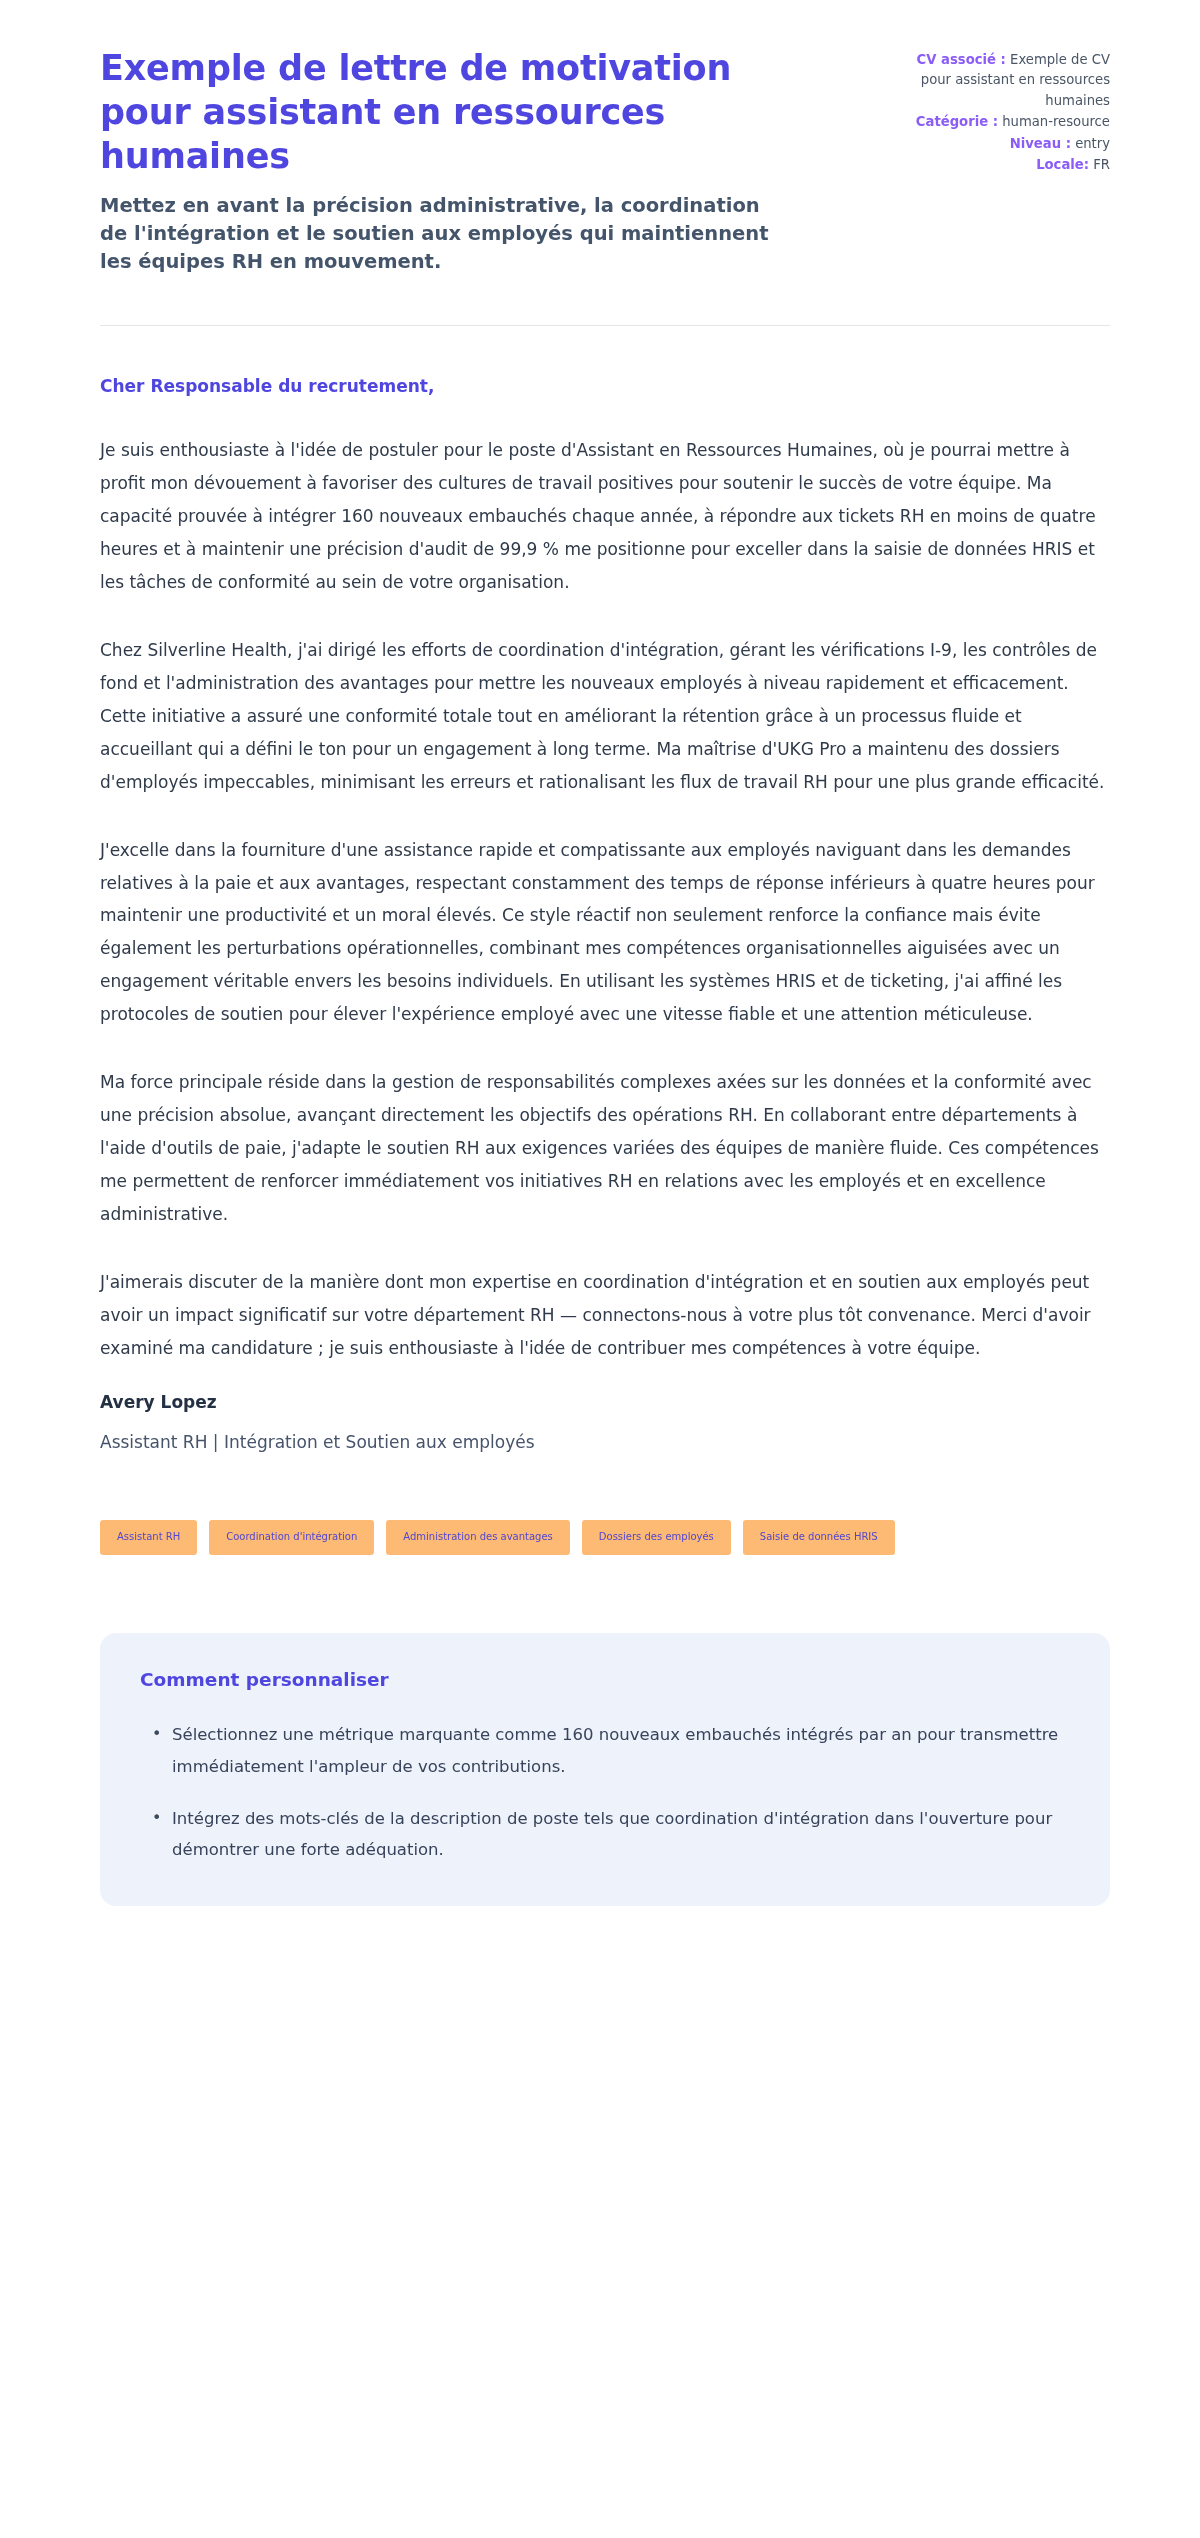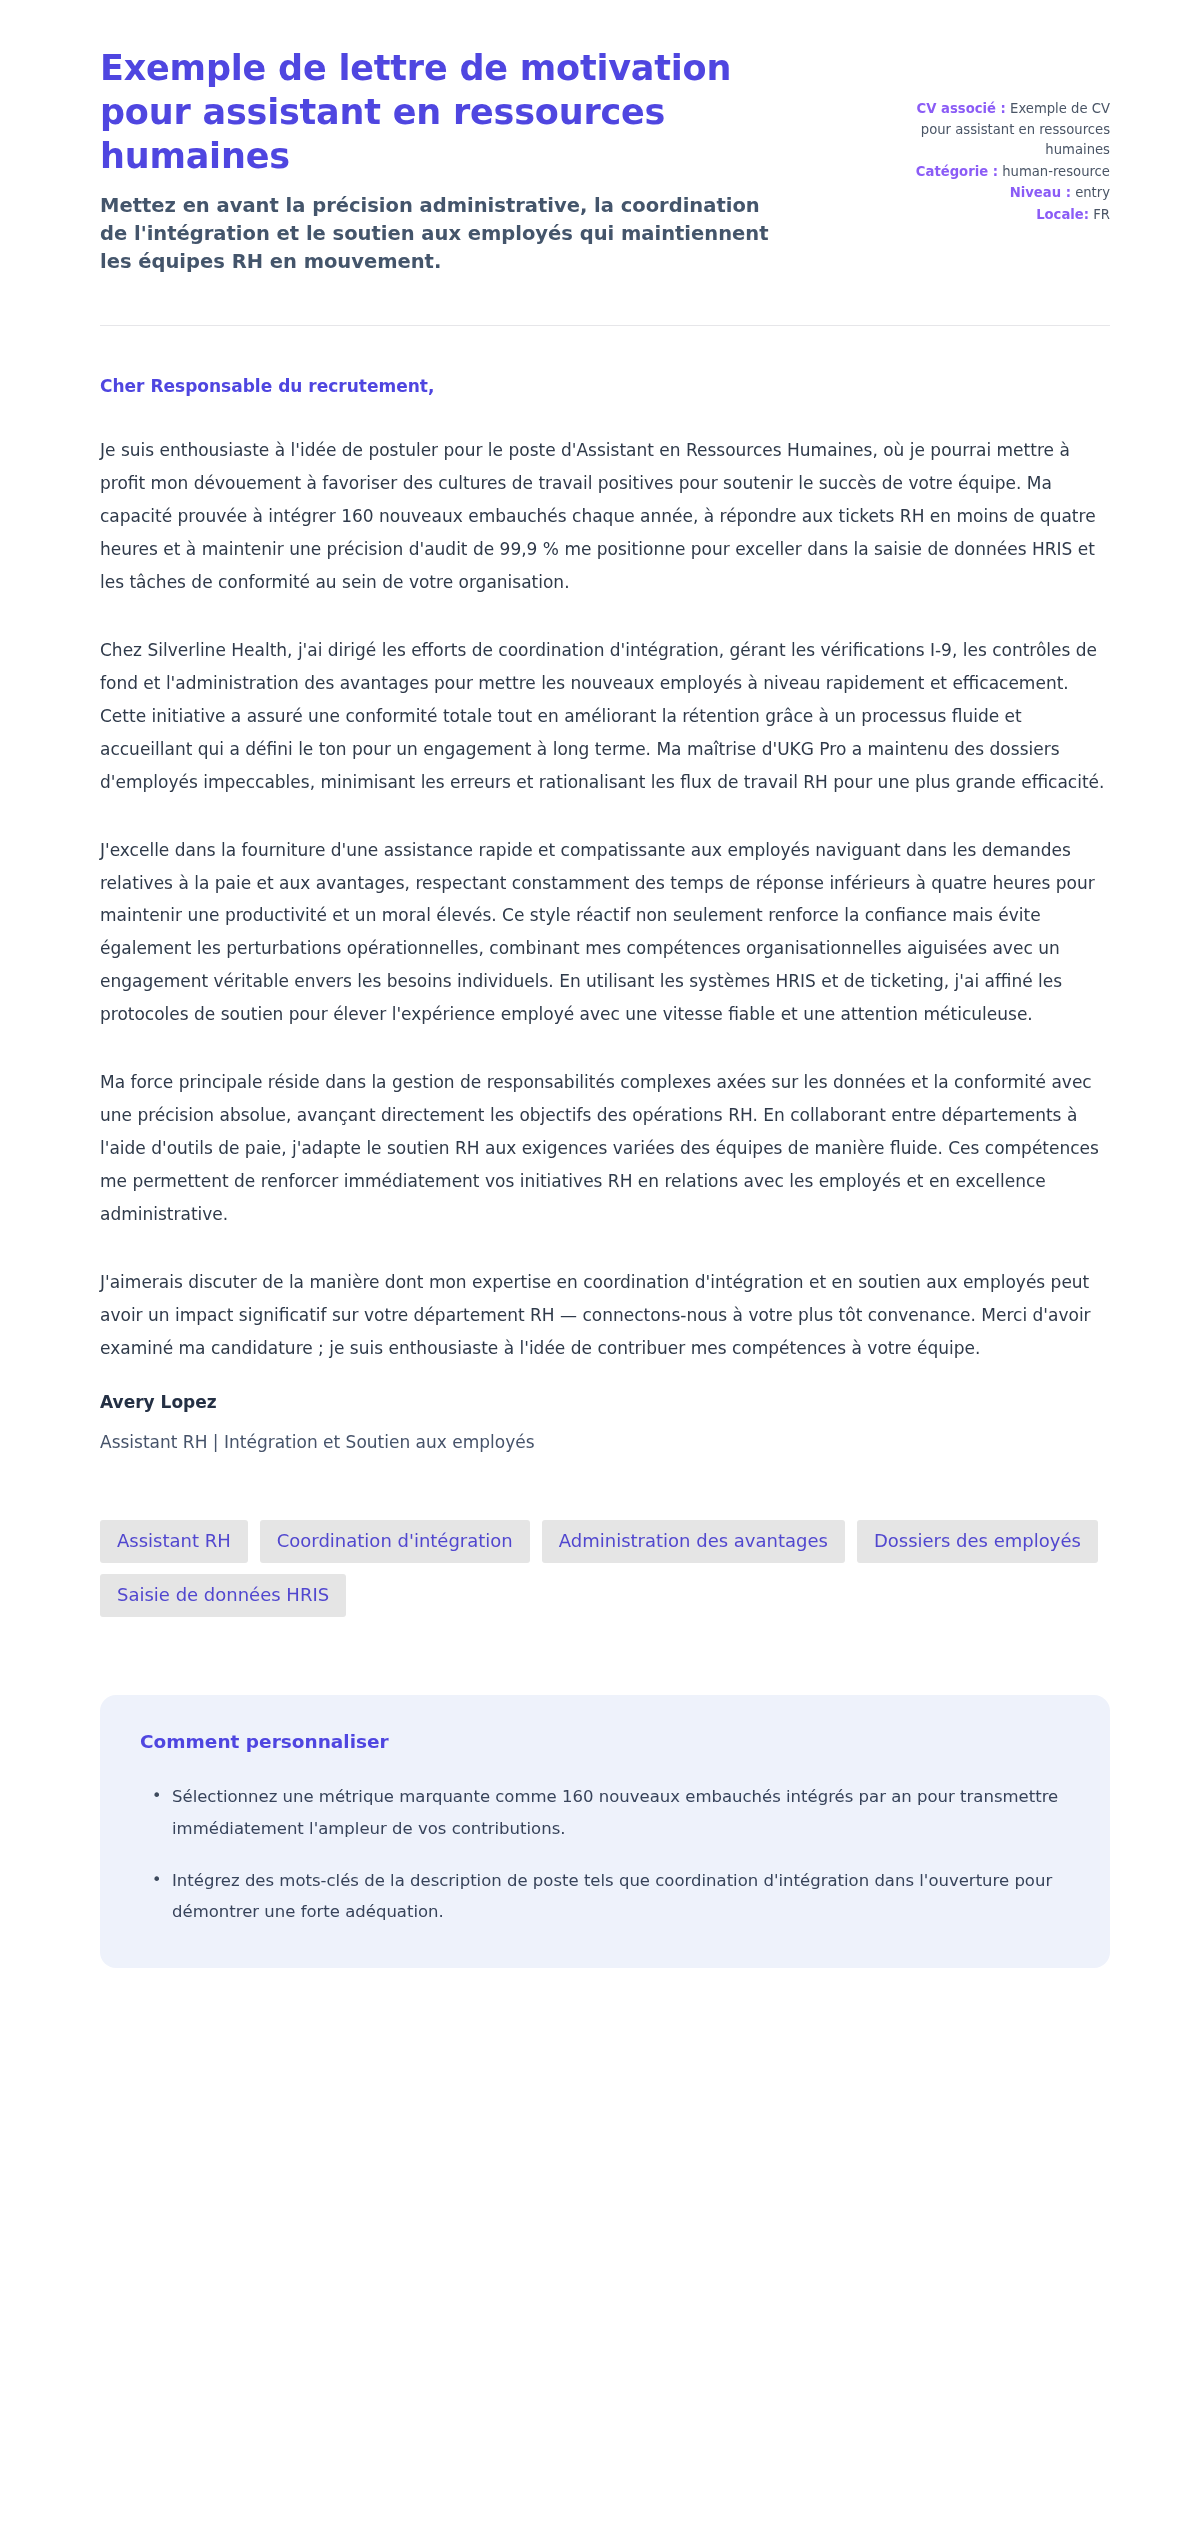--- a/index.html
+++ b/index.html
@@ -18,21 +18,21 @@
   }
 
   .page {
     width: 1200px;
     padding: 46px 90px 40px 100px;
   }
 
   
   .doc-header {
     display: flex;
-    align-items: center;
+    align-items: flex-start;
     justify-content: space-between;
     gap: 40px;
   }
   .header-left { width: 672px; flex: 0 0 672px; }
   .doc-title {
     margin: 0;
     font-size: 35px;
     line-height: 1.26;
     font-weight: 700;
     letter-spacing: -0.2px;
@@ -103,23 +103,23 @@
 
   
   .tag-list {
     margin-top: 64px;
     display: flex;
     flex-wrap: wrap;
     gap: 11px 12px;
     max-width: 1015px;
   }
   .tag {
-    background: #e5e5e5;
+    background: #fdba74;
     color: #5147cf;
-    font-size: 18px;
+    font-size: 10px;
     line-height: 1;
     padding: 12px 17px 13px 17px;
     border-radius: 3px;
     white-space: nowrap;
   }
 
   
   .callout {
     margin-top: 78px;
     background: #eef2fb;

